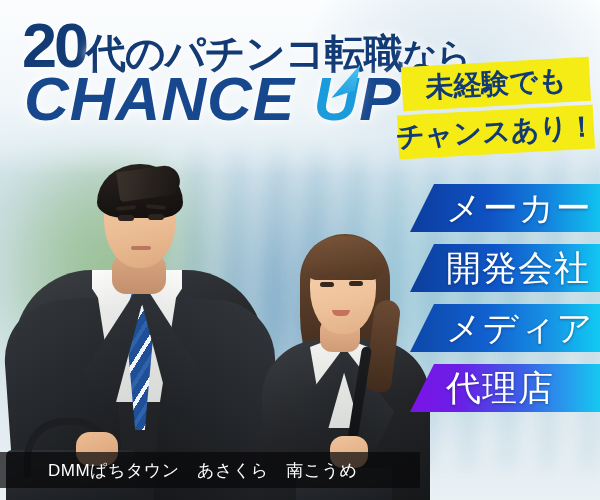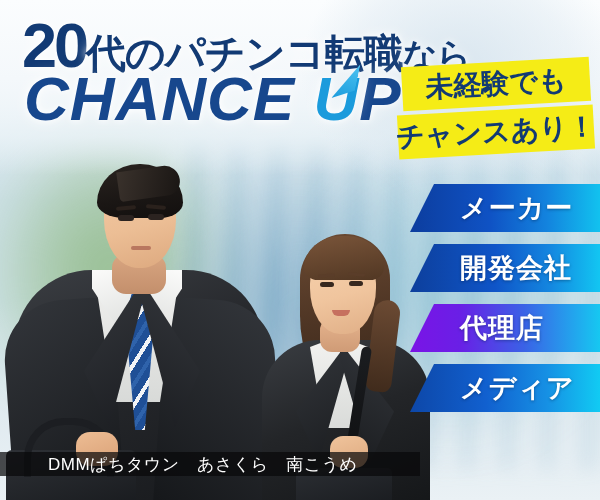--- a/index.html
+++ b/index.html
@@ -244,33 +244,33 @@
 
   
   .cat-list{position:absolute;left:410px;top:184px;width:190px;}
   .cat{
     position:relative;width:190px;height:48px;margin-bottom:12px;
     clip-path:polygon(24px 0,100% 0,100% 100%,0 100%);
     display:flex;align-items:center;
     box-shadow:0 1px 3px rgba(0,0,0,.18);
   }
   .cat .cat-label{
-    color:#ffffff;font-weight:bold;font-size:27px;letter-spacing:1px;
-    margin-left:50px;white-space:nowrap;
+    color:#ffffff;font-weight:normal;font-size:35px;letter-spacing:1px;
+    margin-left:36px;white-space:nowrap;
     text-shadow:0 1px 3px rgba(0,30,70,.45);
   }
   .cat-maker{background:linear-gradient(90deg,#0c3d9e 0%,#0f52c4 42%,#1383de 72%,#12c2ef 100%);}
   .cat-hall{background:linear-gradient(90deg,#5a12d8 0%,#4b22e0 30%,#2a6fe8 62%,#17c6f0 100%);}
   .cat-dev{background:linear-gradient(90deg,#0d3f9c 0%,#0f55c8 45%,#1487e0 74%,#12c6f2 100%);}
   .cat-agency{background:linear-gradient(90deg,#7a14e6 0%,#6a1fe6 26%,#3a62e6 60%,#16c8f1 100%);}
   .cat-media{background:linear-gradient(90deg,#0d47a8 0%,#1160cf 40%,#1690e4 72%,#11cbf3 100%);}
 
   
   .caption{
-    position:absolute;left:0;top:452px;width:420px;height:24px;
+    position:absolute;left:0;top:452px;width:420px;height:36px;
     background:rgba(8,8,10,.72);
     display:flex;align-items:center;
   }
   .caption-text{
     color:#ffffff;font-size:17px;margin-left:48px;white-space:nowrap;letter-spacing:.5px;
   }
 </style>
 </head>
 <body>
 
@@ -347,25 +347,25 @@
     <span>チャンスあり！</span>
   </div>
 
   <div class="cat-list">
     <div class="cat cat-maker">
       <span class="cat-label">メーカー</span>
     </div>
     <div class="cat cat-dev">
       <span class="cat-label">開発会社</span>
     </div>
+    <div class="cat cat-media">
+      <span class="cat-label">メディア</span>
+    </div>
     <div class="cat cat-agency">
       <span class="cat-label">代理店</span>
     </div>
-    <div class="cat cat-media">
-      <span class="cat-label">メディア</span>
-    </div>
   </div>
 
   <div class="caption">
     <span class="caption-text">DMMぱちタウン　あさくら　南こうめ</span>
   </div>
 
 </div>
 
 </body></html>

